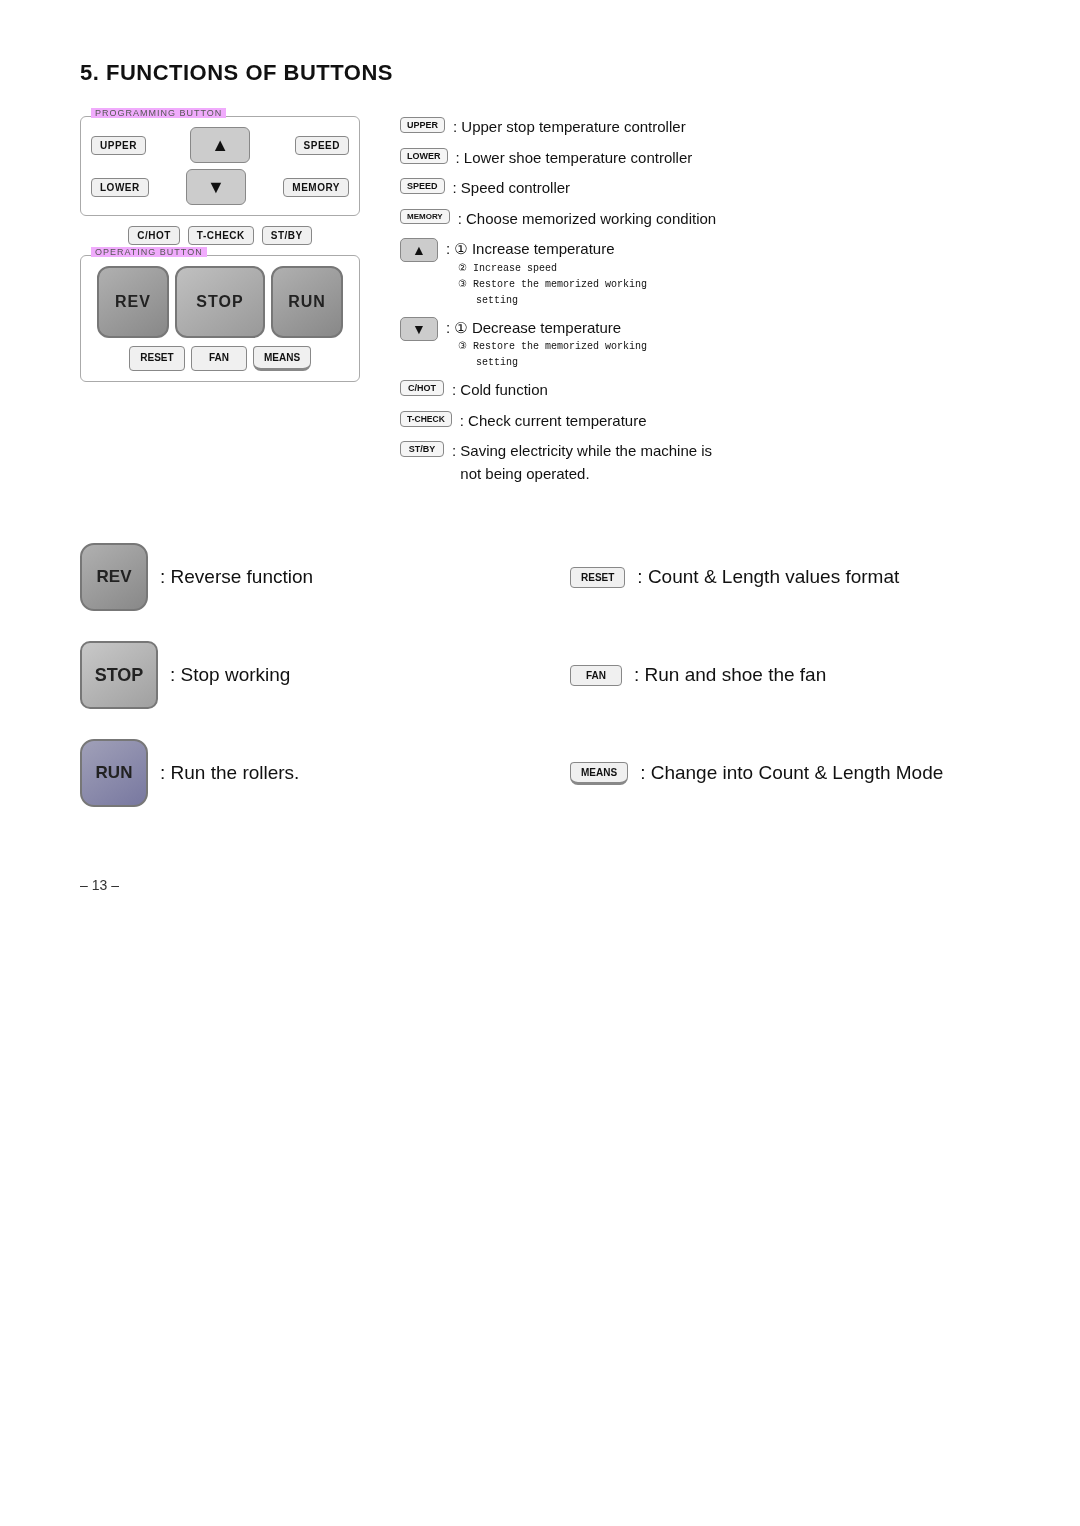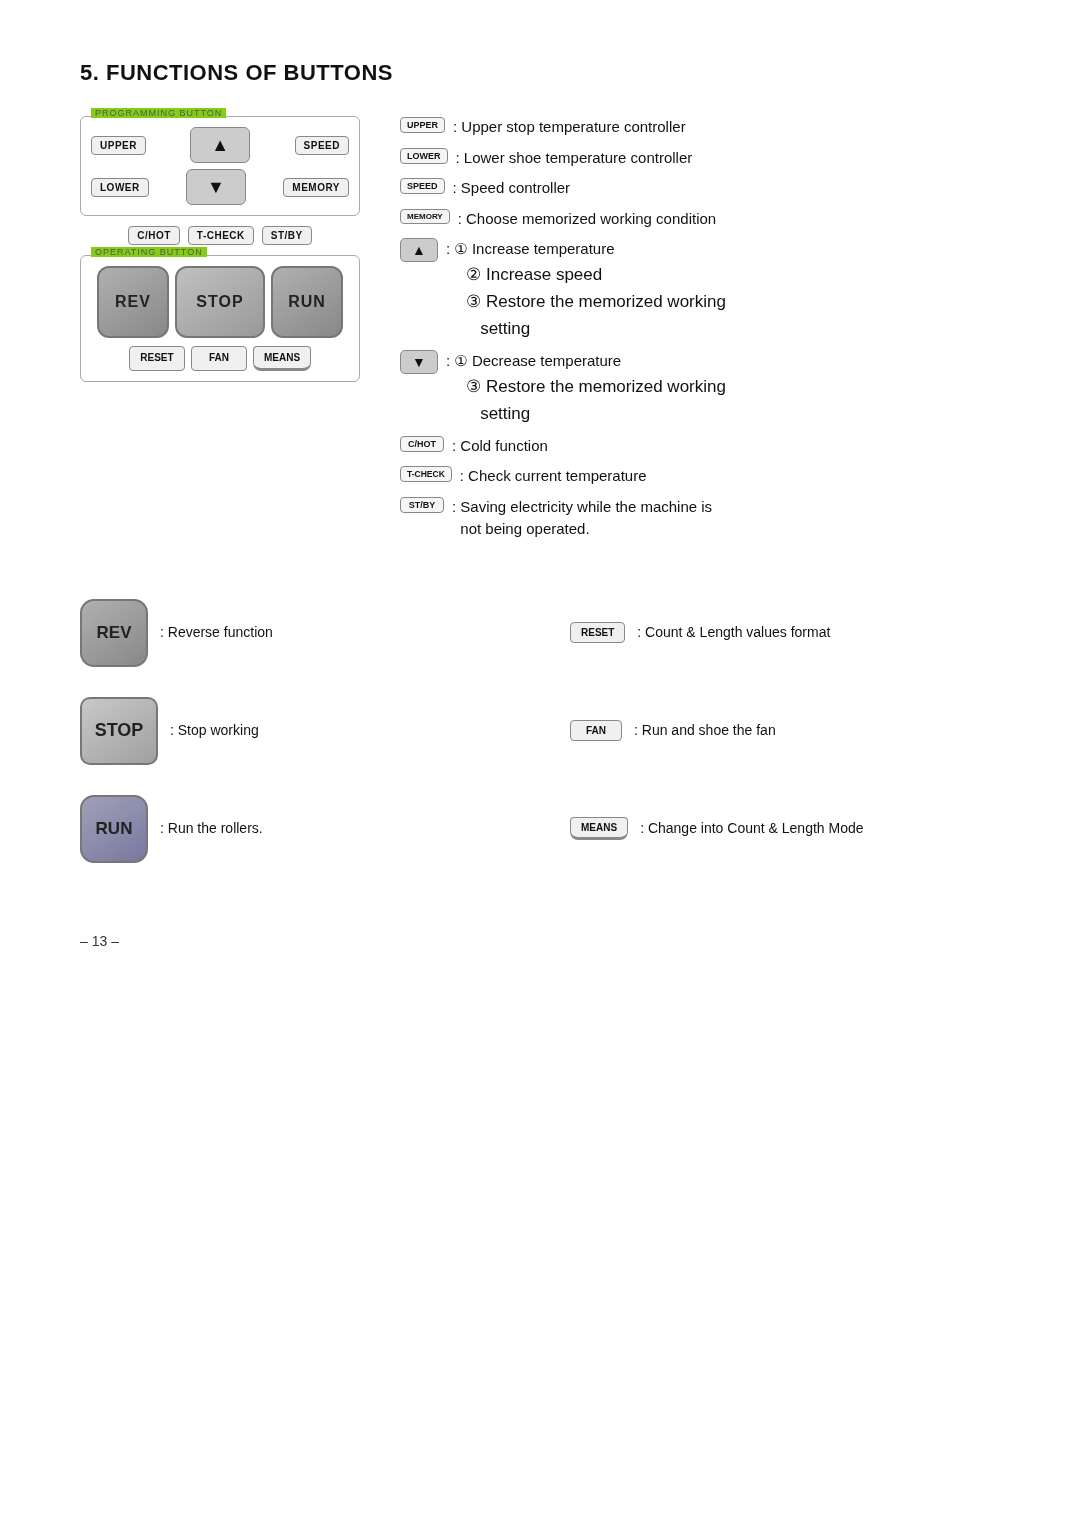--- a/index.html
+++ b/index.html
@@ -32,21 +32,21 @@
       border: 1px solid #aaa;
       border-radius: 6px;
       padding: 10px;
       margin-bottom: 10px;
       position: relative;
     }
     .panel-label {
       position: absolute;
       top: -9px;
       left: 10px;
-      background: #84cc16;
+      background: #f0abfc;
       font-size: 9px;
       letter-spacing: 1px;
       padding: 0 4px;
       color: #555;
     }
     .prog-row {
       display: flex;
       align-items: center;
       justify-content: space-between;
       margin-bottom: 6px;
@@ -165,23 +165,24 @@
       justify-content: center;
       font-size: 14px;
       flex-shrink: 0;
     }
     .desc-text {
       font-size: 15px;
       line-height: 1.5;
       flex: 1;
     }
     .desc-sub {
-      margin-left: 20px;
-      font-size: 17px;
+      margin-left: 12px;
+      font-size: 10px;
       line-height: 1.6;
+      font-family: Liberation Mono, monospace;
     }
 
     
     .legend-section {
       display: grid;
       grid-template-columns: 1fr 1fr;
       gap: 0 60px;
       margin-top: 10px;
     }
     .legend-item {
@@ -219,21 +220,21 @@
       font-weight: bold;
       min-width: 52px;
       text-align: center;
       flex-shrink: 0;
     }
     .legend-item .leg-btn-small.means-style {
       border-bottom: 3px solid #888;
       border-radius: 4px 4px 8px 8px;
     }
     .leg-text {
-      font-size: 14px;
+      font-size: 19px;
       line-height: 1.5;
     }
 
     .page-number {
       text-align: left;
       margin-top: 40px;
       font-size: 14px;
       color: #333;
     }
   </style>

